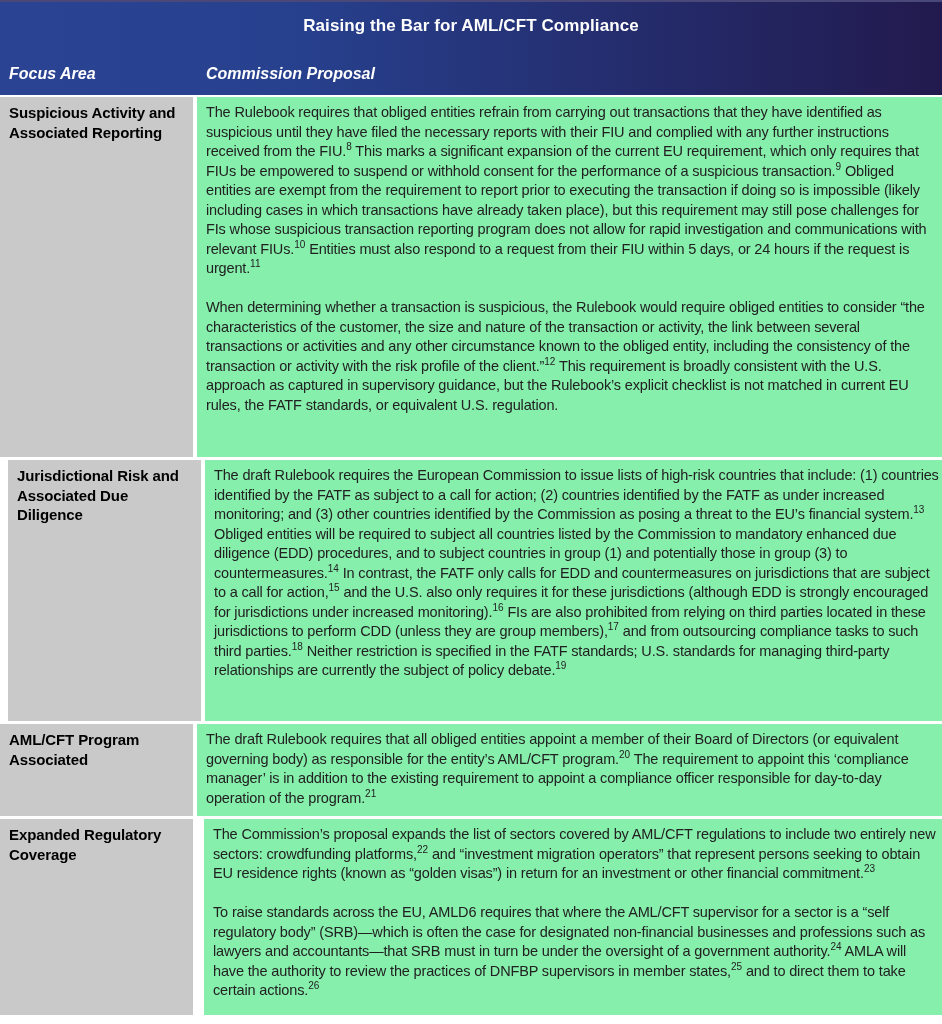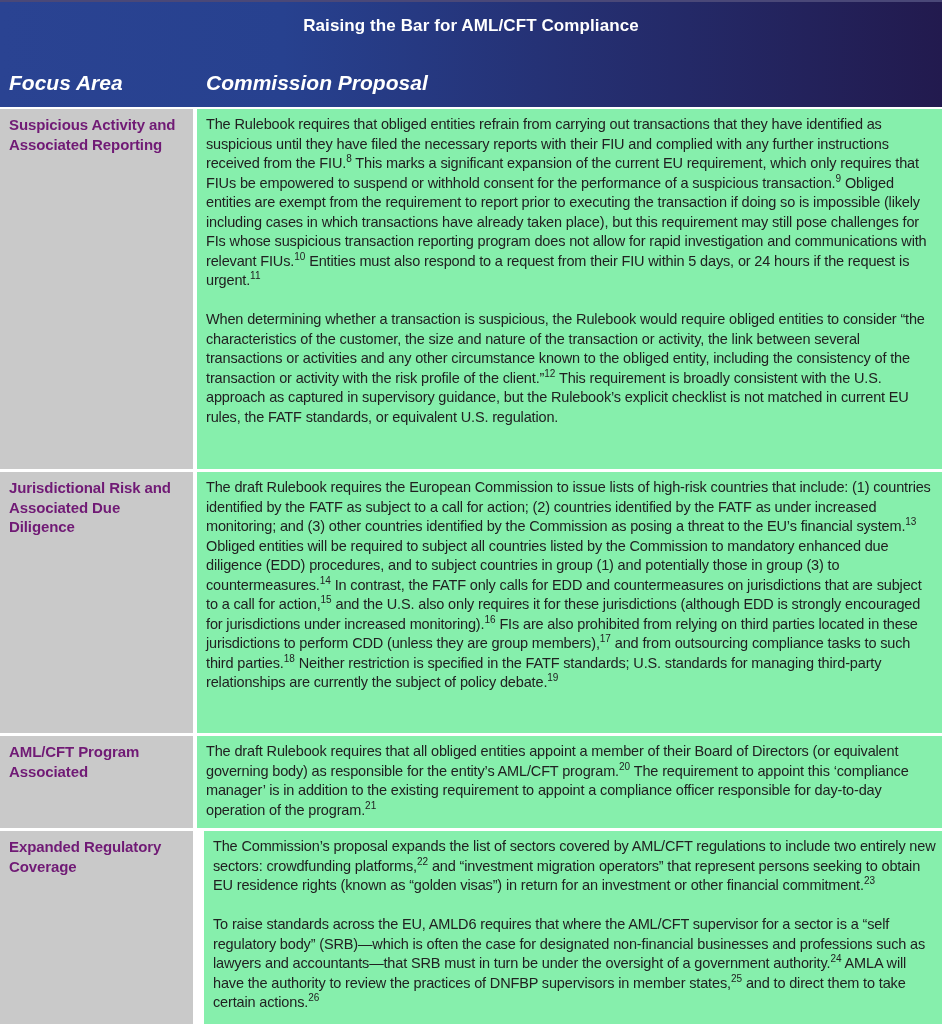--- a/index.html
+++ b/index.html
@@ -11,21 +11,21 @@
     width: 942px;
     font-family: "Liberation Sans", "DejaVu Sans", sans-serif;
     color: #1f1f1f;
   }
   .table {
     width: 942px;
     background: #ffffff;
   }
   
   .thead {
-    height: 107px;
+    height: 95px;
     box-sizing: border-box;
     background: linear-gradient(to right, #2a4392, #27418f 30%, #221a4e);
     border-top: 2px solid #4a4878;
     color: #ffffff;
     display: flex;
     flex-direction: column;
     justify-content: space-between;
   }
   .thead .title {
     text-align: center;
@@ -36,54 +36,54 @@
   }
   .col-labels {
     display: grid;
     grid-template-columns: 193px 745px;
     column-gap: 4px;
     padding-bottom: 12px;
   }
   .col-label {
     font-weight: bold;
     font-style: italic;
-    font-size: 21px;
+    font-size: 16px;
   }
   .col-label.focus { padding-left: 9px; }
   .col-label.proposal { padding-left: 9px; }
   
   .tbody {
     display: flex;
     flex-direction: column;
     row-gap: 3px;
     padding-top: 2px;
     background: #ffffff;
   }
   .trow {
     display: grid;
     grid-template-columns: 193px 745px;
     column-gap: 4px;
     background: transparent;
   }
   .trow:nth-child(1) { min-height: 360px; }
-  .trow:nth-child(2) { min-height: 261px; }
+  .trow:nth-child(2) { min-height: 261px; margin-left: 8px; }
   .trow:nth-child(3) { min-height: 84px; }
   .trow:nth-child(4) { min-height: 196px; gap: 11px; }
   .cell {
     box-sizing: border-box;
   }
   .focus-cell {
     background: #c9c9c9;
     padding: 6px 8px 8px 9px;
   }
   .focus-text {
     font-weight: bold;
     font-size: 15px;
     line-height: 19.5px;
-    color: #701a75;
+    color: #000000;
     letter-spacing: -0.1px;
   }
   .proposal-cell {
     background: #86efac;
     padding: 6px 10px 8px 9px;
     font-size: 14.5px;
     line-height: 19.5px;
     letter-spacing: -0.15px;
     color: #212121;
   }

